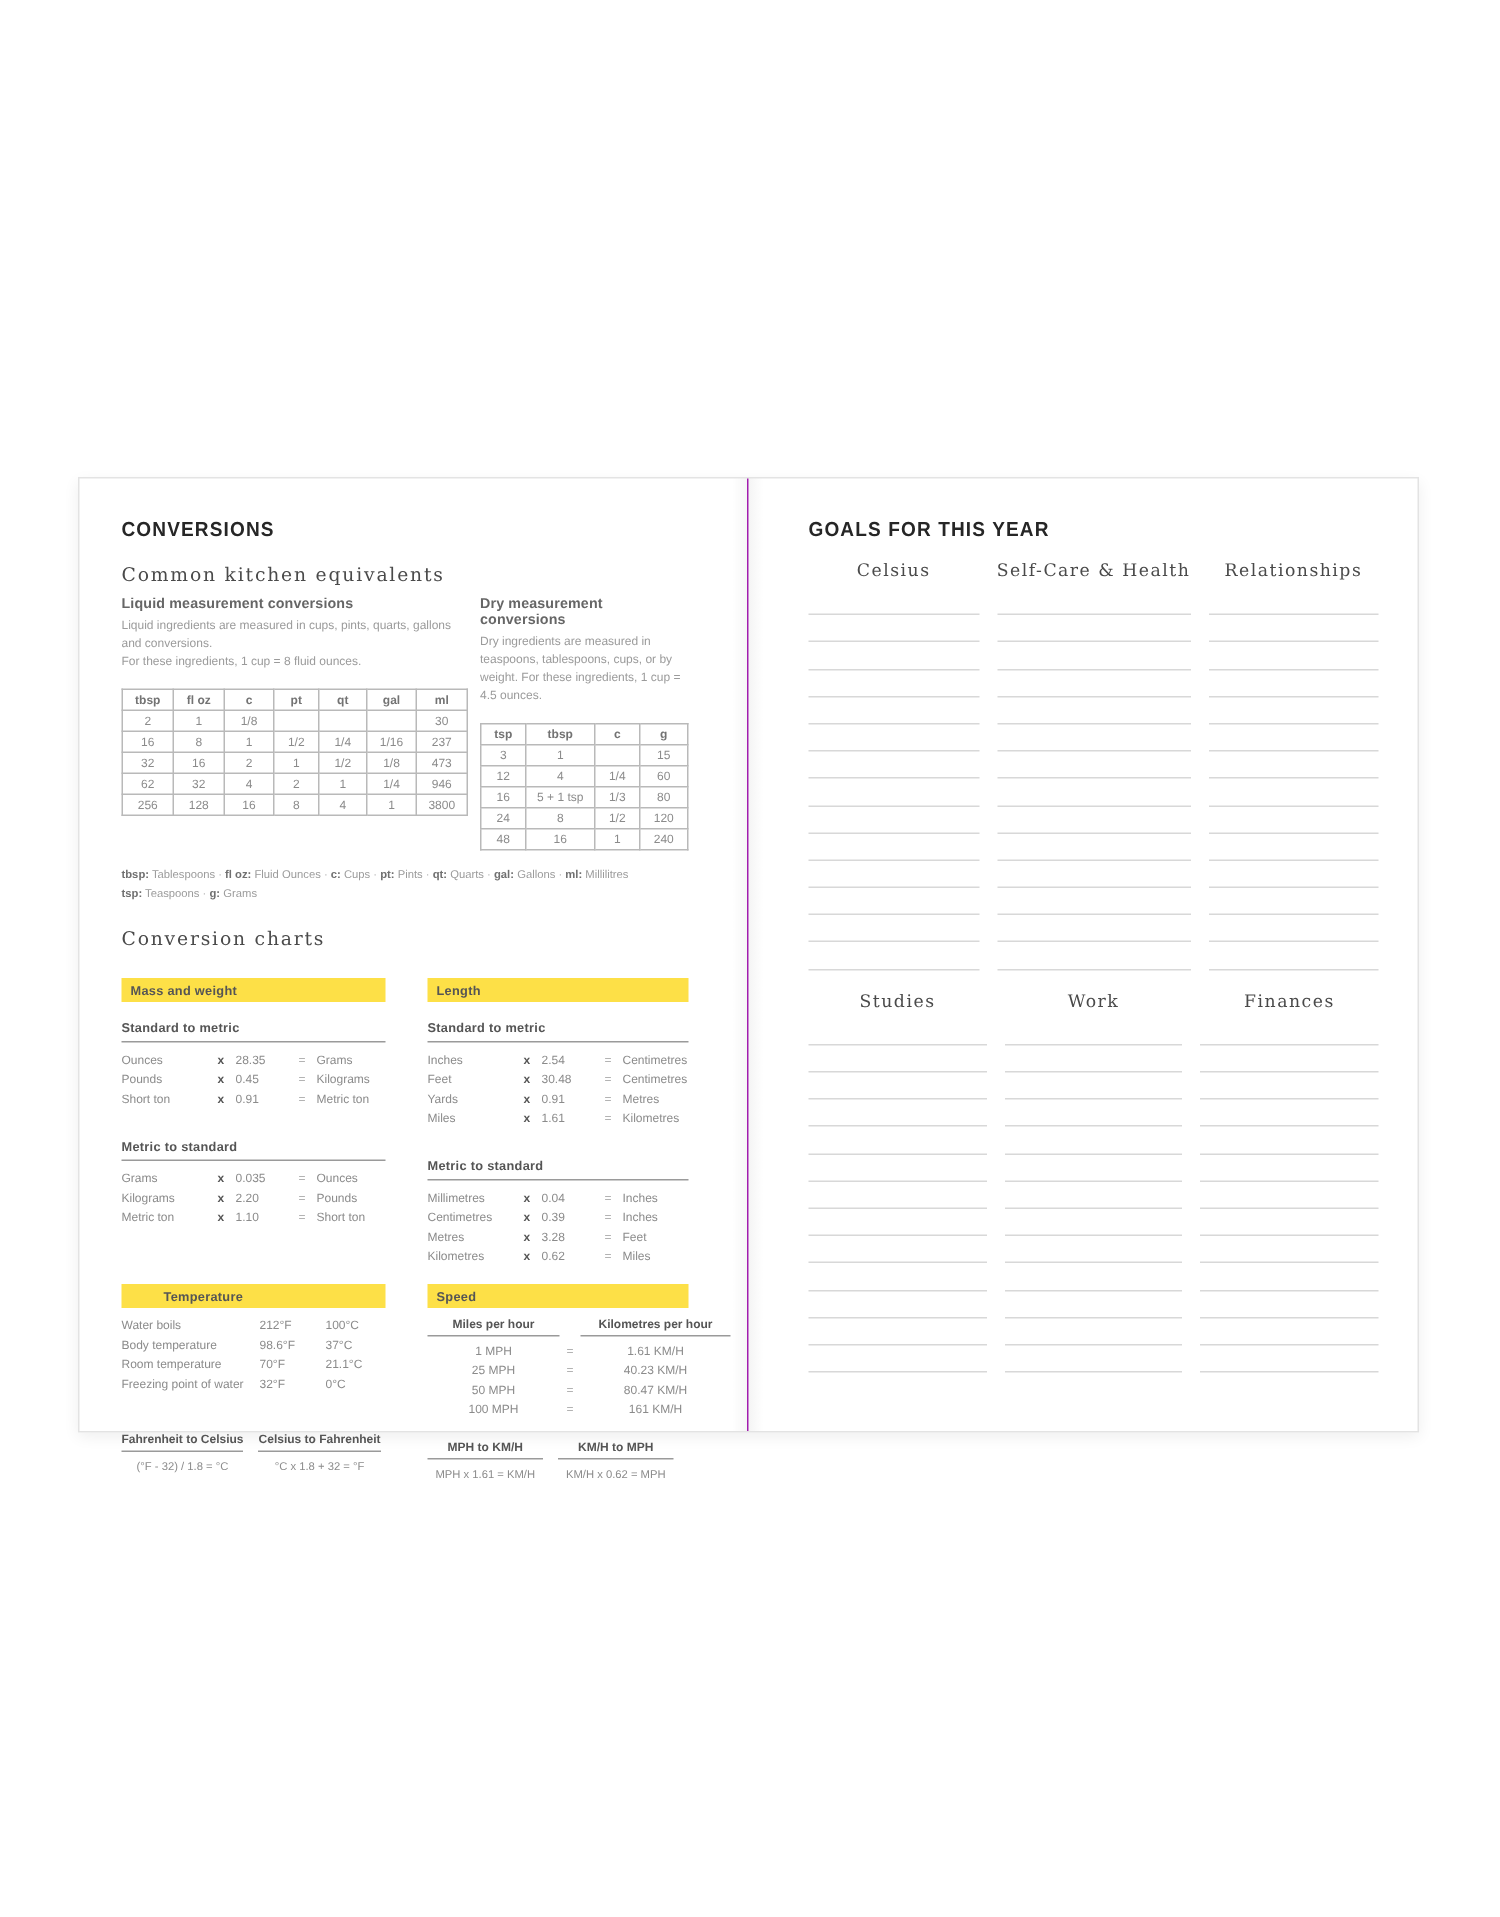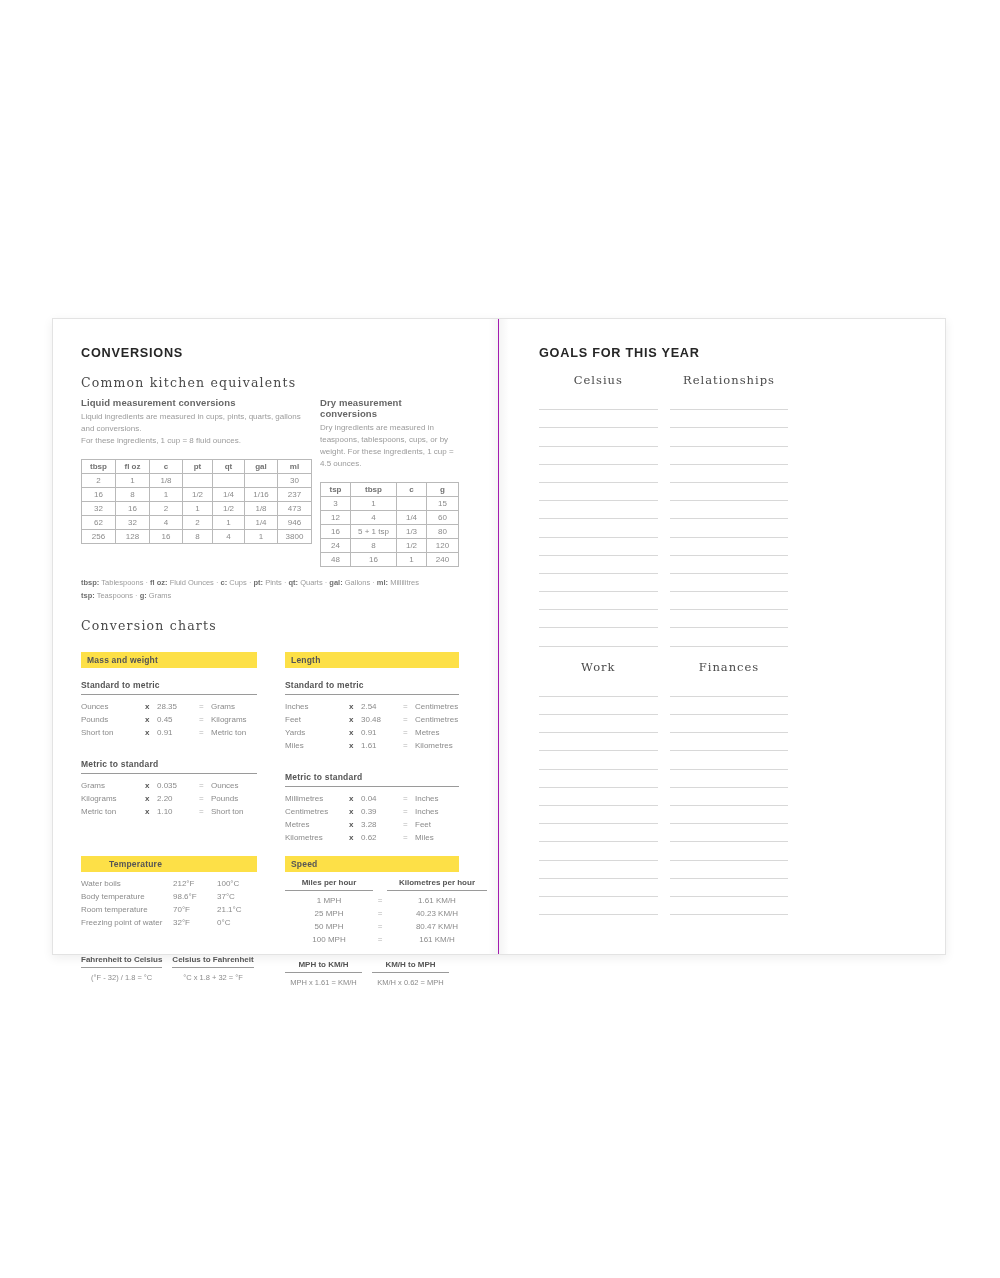--- a/index.html
+++ b/index.html
@@ -488,39 +488,72 @@
             <div class="goal-line"></div>
             <div class="goal-line"></div>
             <div class="goal-line"></div>
             <div class="goal-line"></div>
             <div class="goal-line"></div>
             <div class="goal-line"></div>
             <div class="goal-line"></div>
             <div class="goal-line"></div>
           </div>
           <div class="goal-section">
+            <div class="goal-h">Self-Care &amp; Health</div>
+            <div class="goal-line"></div>
+            <div class="goal-line"></div>
+            <div class="goal-line"></div>
+            <div class="goal-line"></div>
+            <div class="goal-line"></div>
+            <div class="goal-line"></div>
+            <div class="goal-line"></div>
+            <div class="goal-line"></div>
+            <div class="goal-line"></div>
+            <div class="goal-line"></div>
+            <div class="goal-line"></div>
+            <div class="goal-line"></div>
+            <div class="goal-line"></div>
+            <div class="goal-line"></div>
+          </div>
+          <div class="goal-section">
             <div class="goal-h">Relationships</div>
             <div class="goal-line"></div>
             <div class="goal-line"></div>
             <div class="goal-line"></div>
             <div class="goal-line"></div>
             <div class="goal-line"></div>
             <div class="goal-line"></div>
             <div class="goal-line"></div>
             <div class="goal-line"></div>
             <div class="goal-line"></div>
             <div class="goal-line"></div>
             <div class="goal-line"></div>
             <div class="goal-line"></div>
             <div class="goal-line"></div>
             <div class="goal-line"></div>
           </div>
         </div>
       <div class="goals-grid goals-row2">
           <div class="goal-section">
+            <div class="goal-h">Studies</div>
+            <div class="goal-line"></div>
+            <div class="goal-line"></div>
+            <div class="goal-line"></div>
+            <div class="goal-line"></div>
+            <div class="goal-line"></div>
+            <div class="goal-line"></div>
+            <div class="goal-line"></div>
+            <div class="goal-line"></div>
+            <div class="goal-line"></div>
+            <div class="goal-line"></div>
+            <div class="goal-line"></div>
+            <div class="goal-line"></div>
+            <div class="goal-line"></div>
+          </div>
+          <div class="goal-section">
             <div class="goal-h">Work</div>
             <div class="goal-line"></div>
             <div class="goal-line"></div>
             <div class="goal-line"></div>
             <div class="goal-line"></div>
             <div class="goal-line"></div>
             <div class="goal-line"></div>
             <div class="goal-line"></div>
             <div class="goal-line"></div>
             <div class="goal-line"></div>

